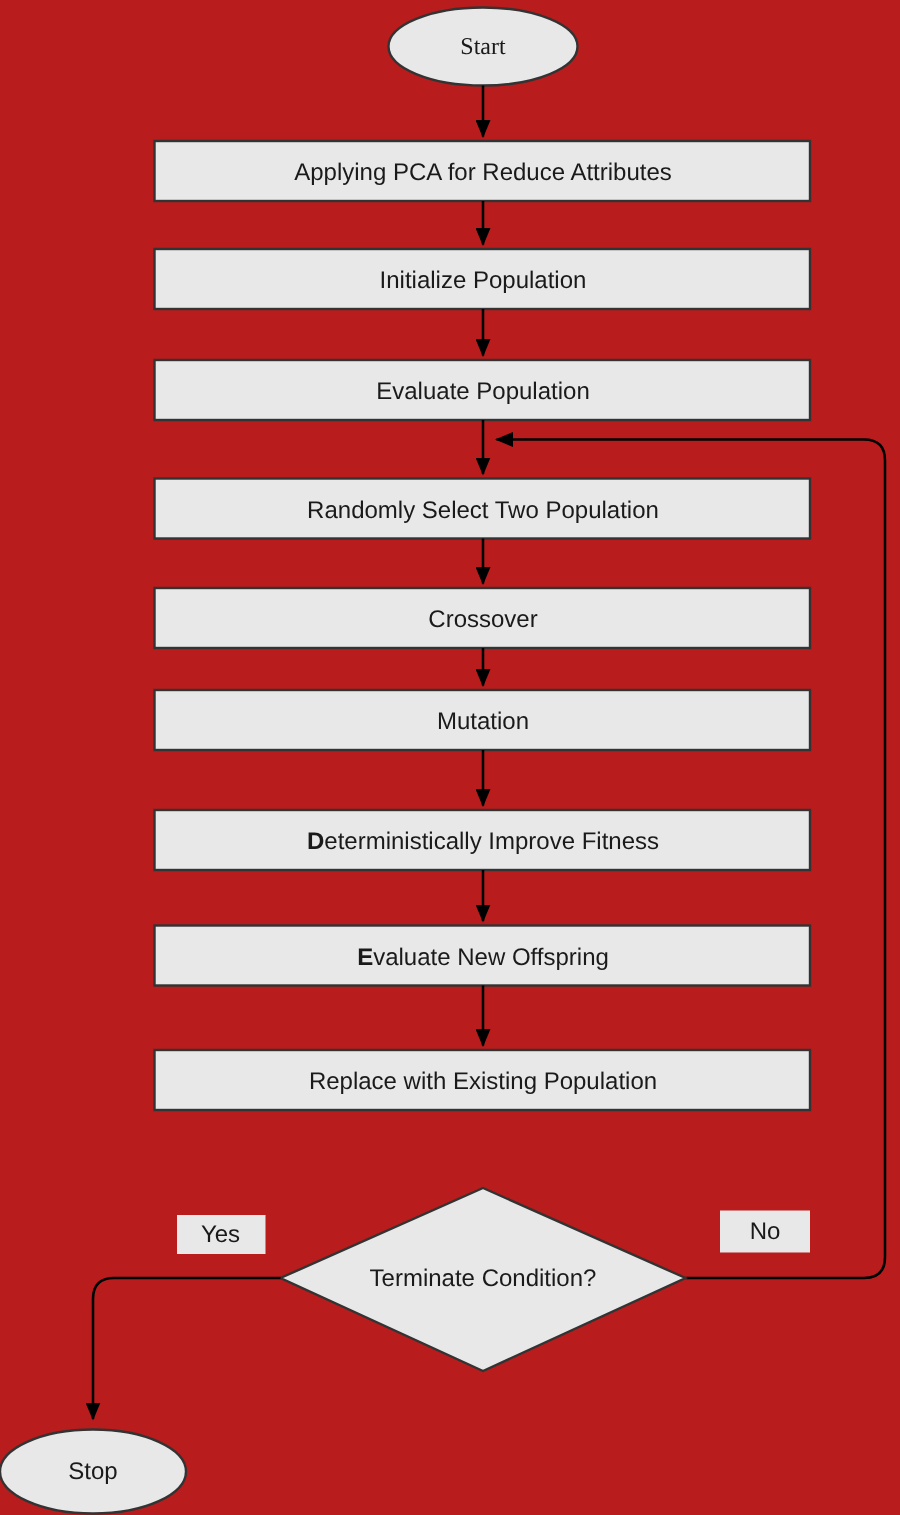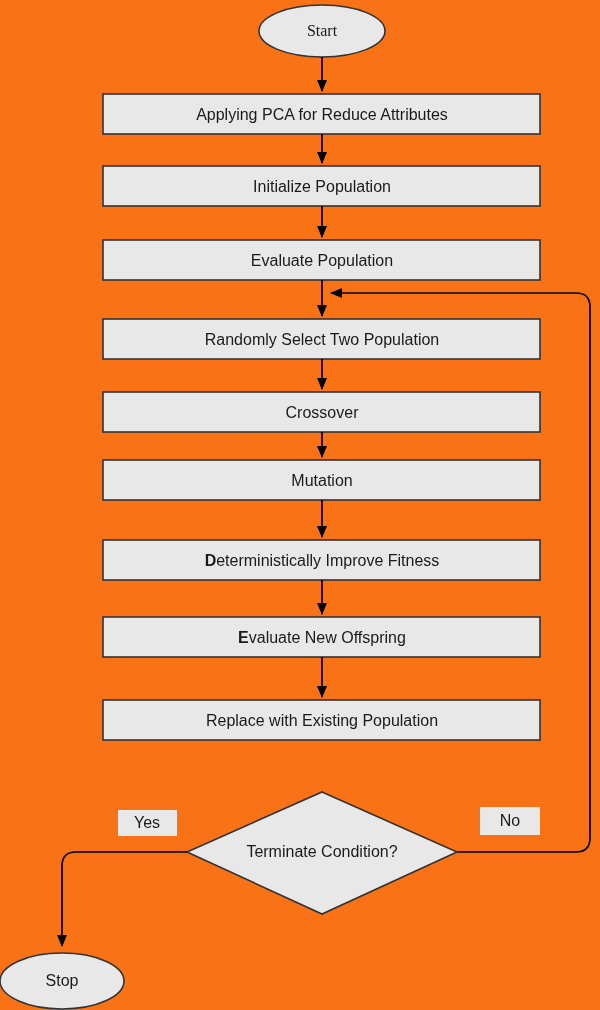--- a/index.html
+++ b/index.html
@@ -2,21 +2,21 @@
 <html style="--node-fill: #e8e8e8; --node-stroke: #333333; --line: #000000; --text: #1a1a1a;"><head>
 <meta charset="utf-8">
 <style>
   :root{
     --node-fill:#e8e8e8;
     --node-stroke:#333333;
     --line:#000000;
     --text:#1a1a1a;
   }
   html,body{margin:0;padding:0;background:#ffffff;}
-  .stage{width:600px;height:1010px;position:relative;background:#f97316;overflow:hidden;}
+  .stage{width:600px;height:1010px;position:relative;background:#b91c1c;overflow:hidden;}
   svg{display:block;}
   .node{fill:var(--node-fill);stroke:var(--node-stroke);stroke-width:1.6;}
   .edge{fill:none;stroke:var(--line);stroke-width:1.7;}
   .tag{fill:var(--node-fill);stroke:none;}
   .lbl{font-family:"Liberation Sans",sans-serif;font-size:16px;fill:var(--text);text-anchor:middle;}
   .serif{font-family:"Liberation Serif",serif;font-size:16px;}
   #arrowhead path{fill:var(--line);}
   .bold-first{font-weight:700;}
 </style>
 </head>

